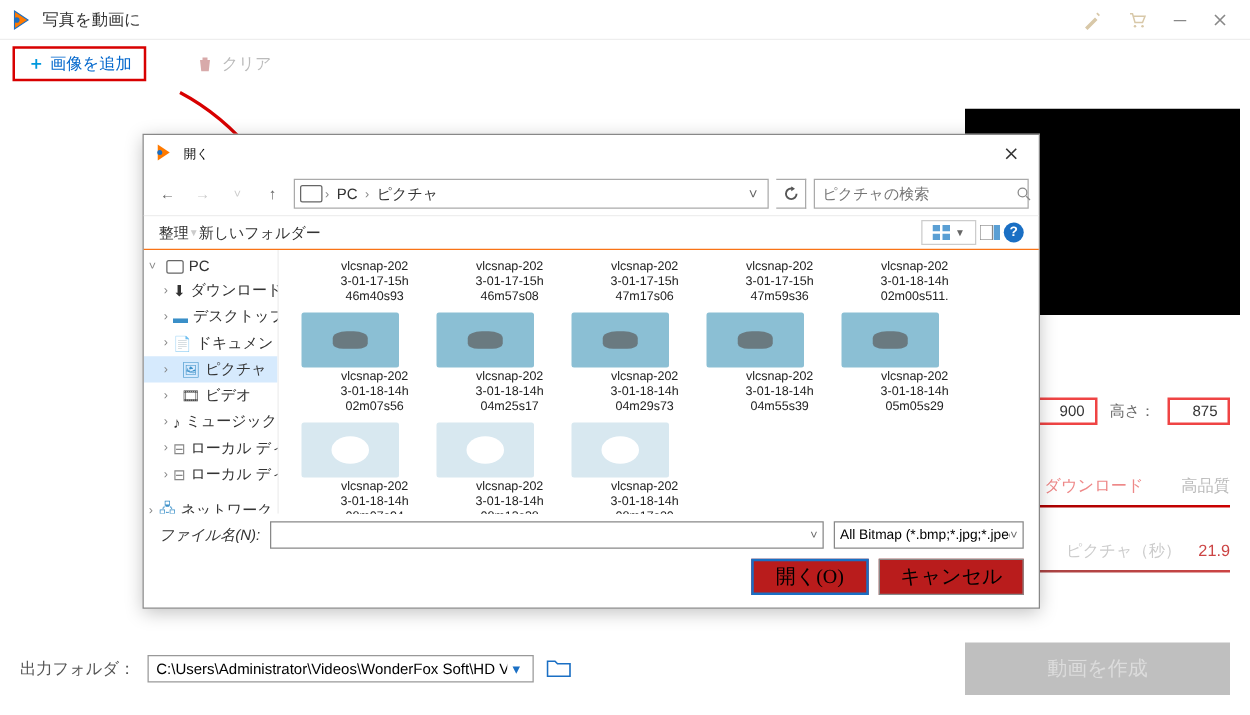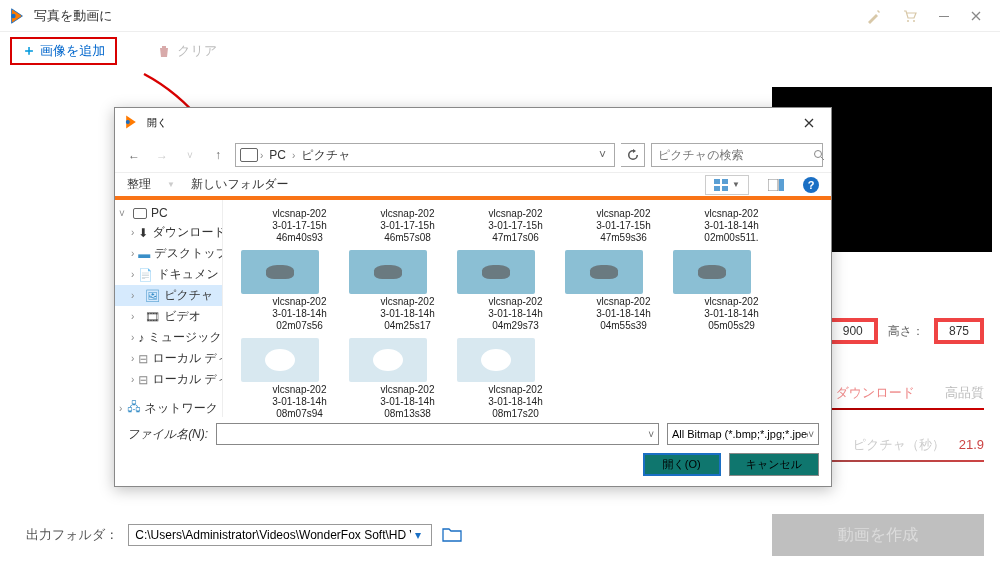--- a/index.html
+++ b/index.html
@@ -19,32 +19,32 @@
     .clear-btn { display: flex; align-items: center; gap: 6px; color: #bbb; font-size: 13px; }
     .trash-icon { color: #d8aaaa; }
 
     
     .main { display: flex; height: 430px; }
     .left-area { flex: 1; position: relative; }
     .right-panel { width: 240px; padding: 12px; }
     .preview { width: 220px; height: 165px; background: #000; margin: 5px auto 10px; }
 
     .subrow { display: flex; align-items: center; gap: 10px; margin-top: 66px; font-size: 12px; color: #666; justify-content: flex-end; padding-right: 4px; }
-    .numbox { border: 4px solid #ef4444; padding: 2px 8px; min-width: 50px; text-align: center; color: #333; }
+    .numbox { border: 2px solid #ef4444; padding: 2px 8px; min-width: 50px; text-align: right; color: #333; }
 
     .quality-row { display: flex; gap: 30px; justify-content: flex-end; margin-top: 40px; color: #bbb; font-size: 13px; padding-right: 4px; }
     .quality-def { color: #e88; }
     .qline { height: 2px; background: linear-gradient(to right, #a00, #c00); margin: 6px 4px 0 60px; }
 
     .dwell-row { margin-top: 26px; color: #ccc; font-size: 13px; text-align: right; padding-right: 4px; }
     .dwell-val { color: #c44; margin-left: 10px; }
     .qline2 { height: 2px; background: linear-gradient(to right, #a44, #c44); margin: 6px 4px 0 60px; }
 
     
-    .bottom { display: flex; align-items: center; padding: 8px 16px; gap: 10px; position: absolute; bottom: 8px; left: 10px; right: 0; }
+    .bottom { display: flex; align-items: center; padding: 8px 16px; gap: 10px; position: absolute; bottom: 8px; left: 0; right: 0; }
     .bottom .lbl { color: #555; font-size: 13px; }
     .path-input { flex: 1; border: 1px solid #999; padding: 3px 6px; display: flex; align-items: center; max-width: 480px; }
     .path-input input { border: none; flex: 1; font-size: 12px; outline: none; }
     .path-drop { color: #1a6fc4; padding: 0 4px; }
     .folder-icon { color: #1a6fc4; font-size: 16px; }
     .bottom-spacer { flex: 1; }
     .create-btn { background: #bfbfbf; color: #dcdcdc; width: 212px; height: 42px; display: inline-flex; align-items: center; justify-content: center; font-size: 16px; }
 
     
     .arrow { position: absolute; left: 138px; top: 72px; z-index: 5; pointer-events: none; }
@@ -61,21 +61,21 @@
     .nav-btn.disabled { color: #ccc; }
     .pc-icon { width: 18px; height: 14px; display: inline-block; border: 1px solid #666; border-radius: 2px; position: relative; }
     .breadcrumb { flex: 1; border: 1px solid #aaa; height: 24px; display: flex; align-items: center; padding: 0 4px; gap: 2px; }
     .crumb { padding: 0 4px; font-size: 12px; color: #333; }
     .crumb-sep { color: #888; font-size: 10px; }
     .bc-drop { margin-left: auto; color: #666; padding: 0 4px; }
     .refresh-btn { width: 24px; height: 24px; border: 1px solid #aaa; border-left: none; display: inline-flex; align-items: center; justify-content: center; }
     .search-box { width: 172px; border: 1px solid #aaa; height: 24px; display: flex; align-items: center; padding: 0 6px; }
     .search-box input { border: none; flex: 1; font-size: 12px; outline: none; color: #888; }
 
-    .fd-toolbar { height: 28px; display: flex; align-items: center; padding: 0 12px; gap: 16px; border-top: 1px solid #eee; border-bottom: 4px solid #f97316; }
+    .fd-toolbar { height: 28px; display: flex; align-items: center; padding: 0 12px; border-top: 1px solid #eee; border-bottom: 1px solid #f97316; }
     .fd-tb-item { font-size: 12px; color: #333; }
     .fd-tb-spacer { flex: 1; }
     .fd-tb-icon { width: 22px; height: 20px; display: inline-flex; align-items: center; justify-content: center; border: 1px solid transparent; }
     .fd-tb-icon.view { border: 1px solid #ccc; padding: 0 8px; width: auto; gap: 4px; }
     .help-icon { color: #fff; background: #1a6fc4; width: 16px; height: 16px; border-radius: 50%; display: inline-flex; align-items: center; justify-content: center; font-size: 11px; font-weight: bold; }
 
     .fd-body { flex: 1; display: flex; overflow: hidden; }
     .fd-sidebar { width: 108px; border-right: 1px solid #eee; padding: 4px 0; overflow: hidden; }
     .tree-item { display: flex; align-items: center; gap: 4px; padding: 2px 4px; font-size: 12px; color: #333; white-space: nowrap; }
     .tree-item.level0 { padding-left: 4px; }
@@ -93,21 +93,21 @@
     .file-name { font-size: 10px; text-align: center; color: #222; line-height: 1.2; margin-top: 2px; word-break: break-all; max-height: 36px; overflow: hidden; margin-left: 39px; }
     .file-item .file-name-only { height: 36px; }
 
     .fd-footer { padding: 6px 12px 10px; }
     .fn-row { display: flex; align-items: center; gap: 8px; }
     .fn-label { font-size: 12px; color: #333; font-style: italic; }
     .fn-input { flex: 1; border: 1px solid #888; height: 22px; display: flex; align-items: center; padding: 0 4px; }
     .fn-input input { border: none; flex: 1; font-size: 12px; outline: none; }
     .filter { width: 152px; border: 1px solid #888; height: 22px; display: flex; align-items: center; padding: 0 4px; font-size: 11px; }
     .btn-row { display: flex; justify-content: flex-end; gap: 8px; margin-top: 8px; }
-    .dlg-btn { border: 1px solid #888; padding: 3px 16px; font-size: 11px; background: #0f766e; }
+    .dlg-btn { border: 1px solid #888; padding: 3px 16px; font-size: 16px; background: #b91c1c; font-family: Liberation Serif, serif; }
     .dlg-btn.primary { border: 2px solid #1a6fc4; padding: 2px 18px; }
 
     svg { display: block; }
   </style>
 </head>
 <body>
 
 <div class="titlebar">
   <span class="app-icon">
     <svg viewBox="0 0 20 20" width="18" height="18">

